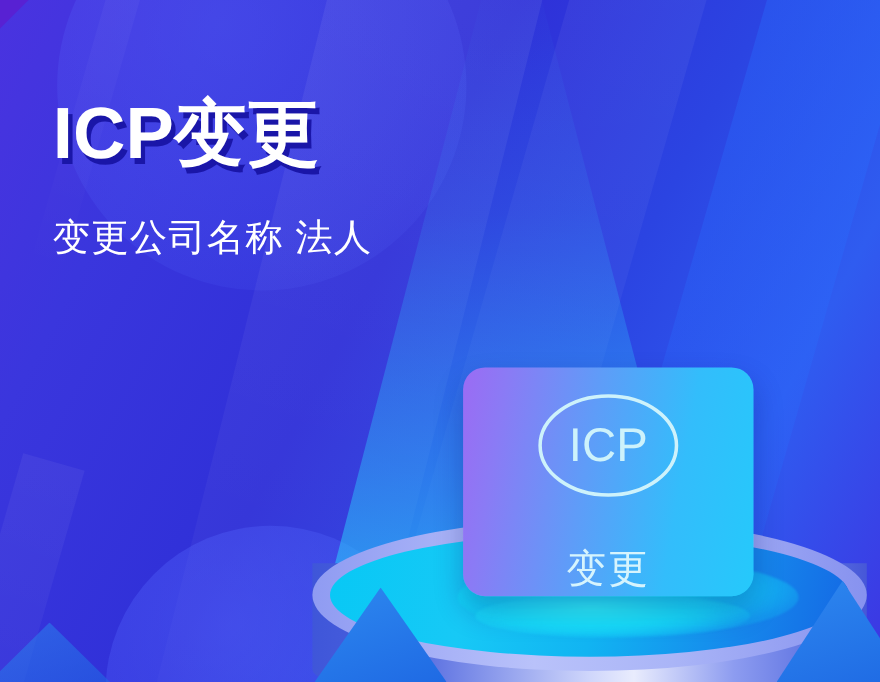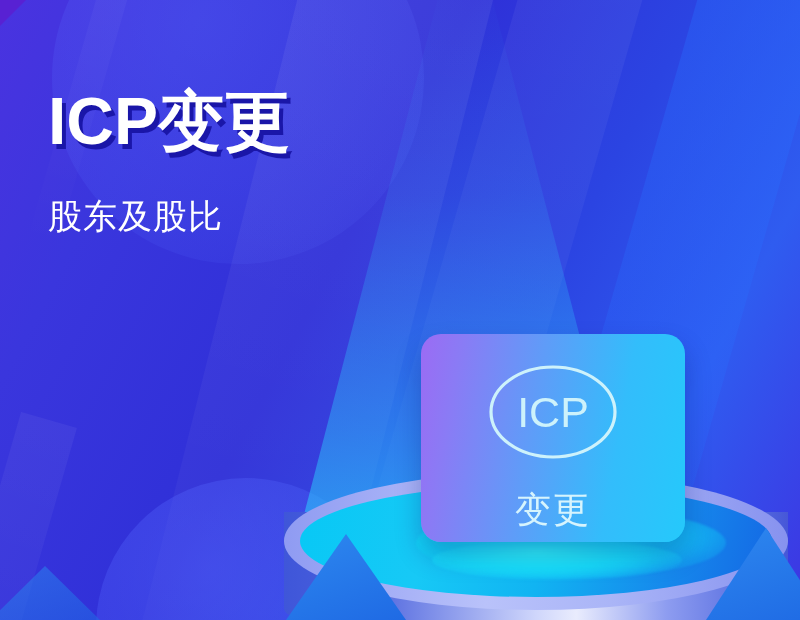--- a/index.html
+++ b/index.html
@@ -174,21 +174,21 @@
     border-radius: 20px;
     background: linear-gradient(100deg, #9b6bf4 0%, #8a7bf5 14%, #5f9cf8 42%, #33bdfb 72%, #25c9fb 100%);
     box-shadow: 0 14px 26px rgba(10,20,120,.30);
   }
   .card-inner {
     position: absolute;
     inset: 0;
     display: flex;
     flex-direction: column;
     align-items: center;
-    justify-content: center;
+    justify-content: space-between;
     padding-top: 22px;
     box-sizing: border-box;
   }
   .icp-badge {
     position: relative;
     width: 132px;
     height: 98px;
   }
   .icp-badge svg { display: block; }
   .icp-label {
@@ -233,21 +233,21 @@
     <div class="ray ray-b"></div>
     <div class="ray ray-c"></div>
     <div class="ray ray-d"></div>
     <div class="circle-bottom"></div>
     <div class="spotlight"></div>
   </div>
 
   <div class="copy">
     <h1 class="title">ICP变更</h1>
     <ul class="subtitle-list">
-      <li class="subtitle-line">股东及股比</li>
+      <li class="subtitle-line">变更公司名称  法人</li>
     </ul>
   </div>
 
   <div class="pedestal">
     <div class="ped-body"></div>
     <div class="ped-rim"></div>
     <div class="ped-top"></div>
     <div class="ped-glow"></div>
   </div>
 

